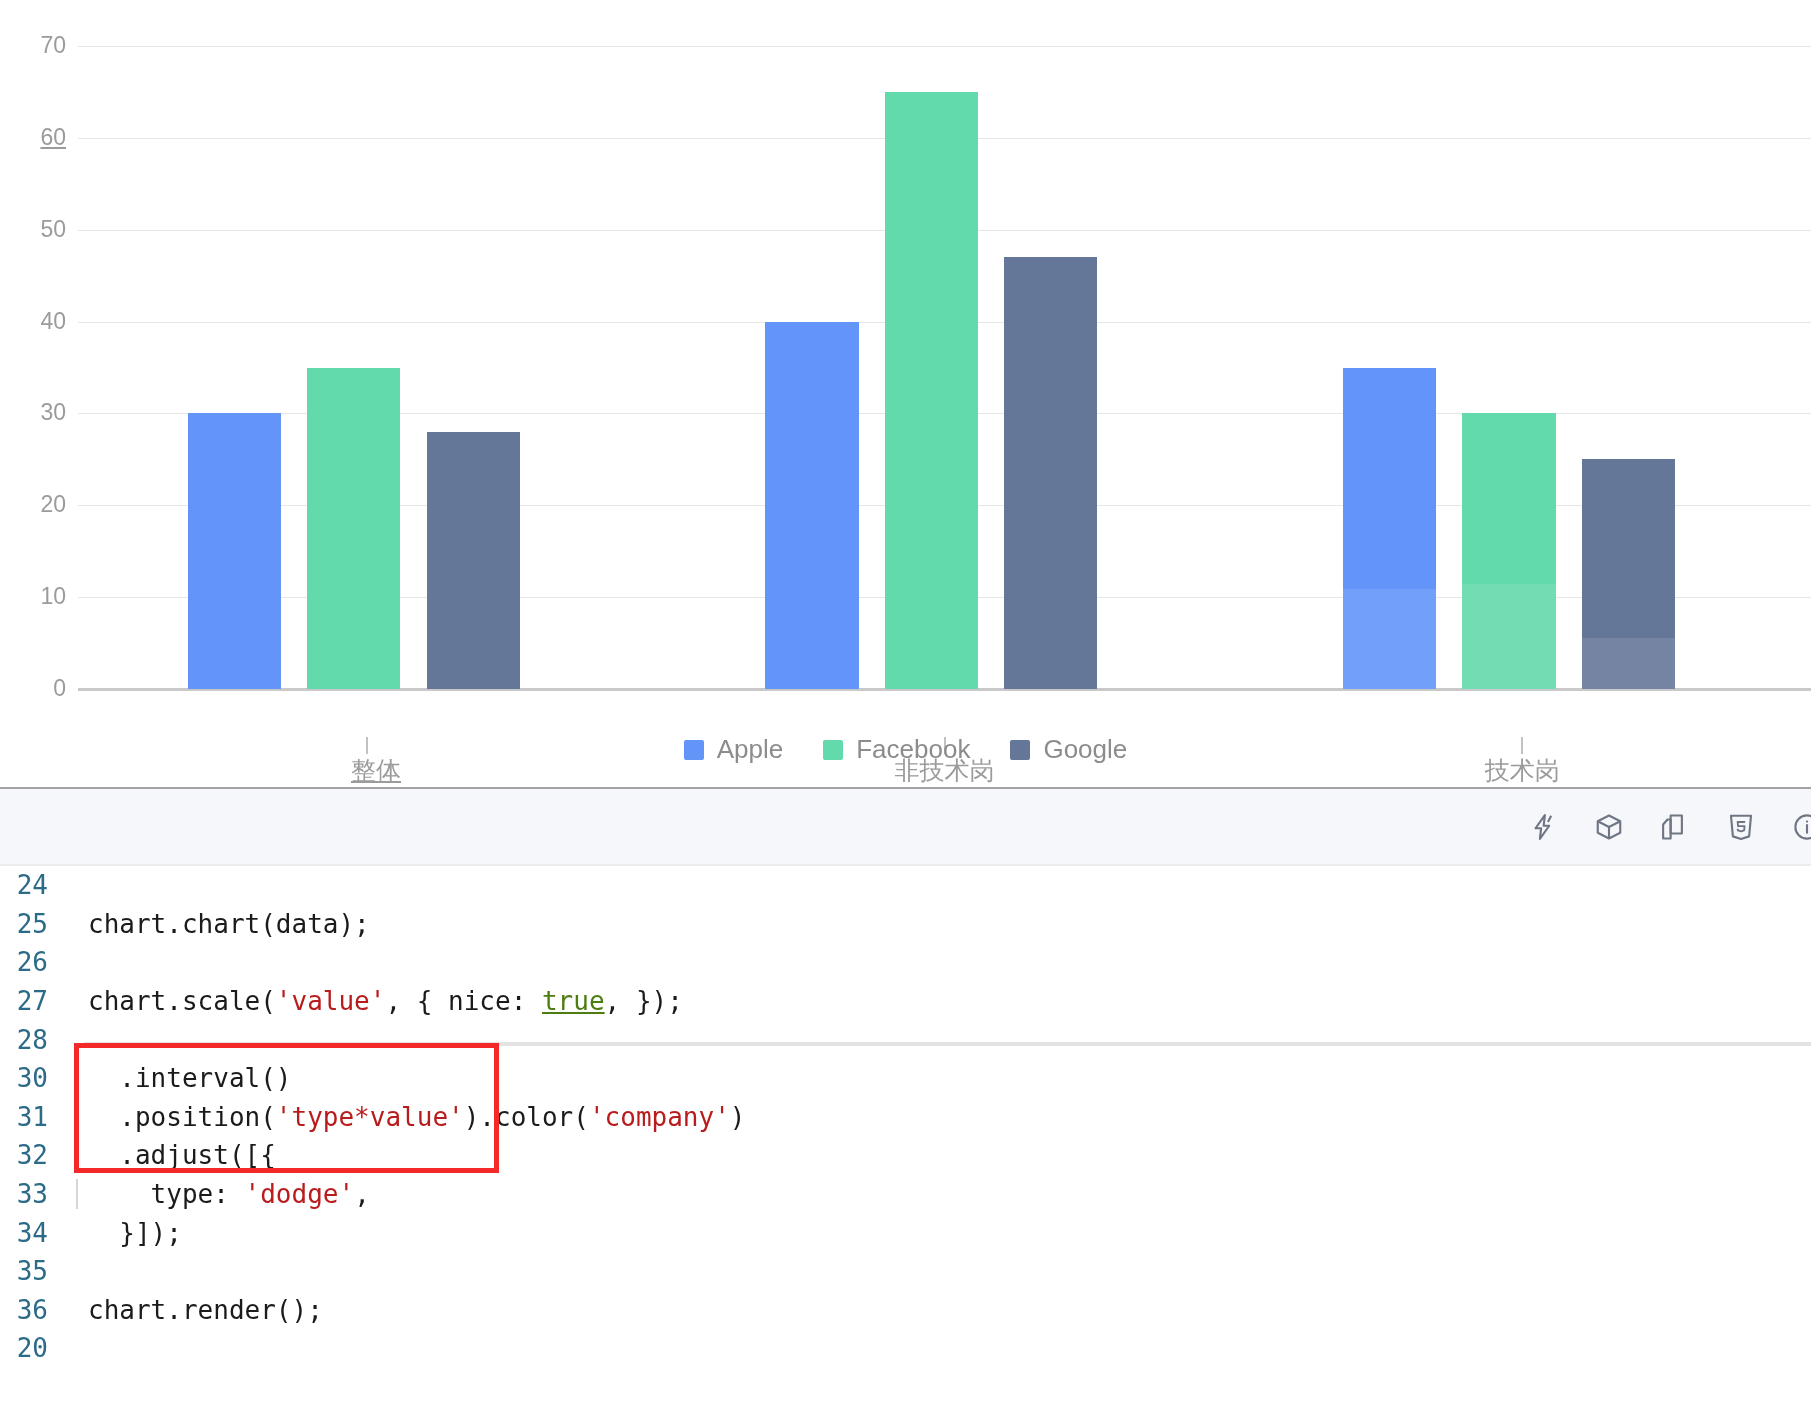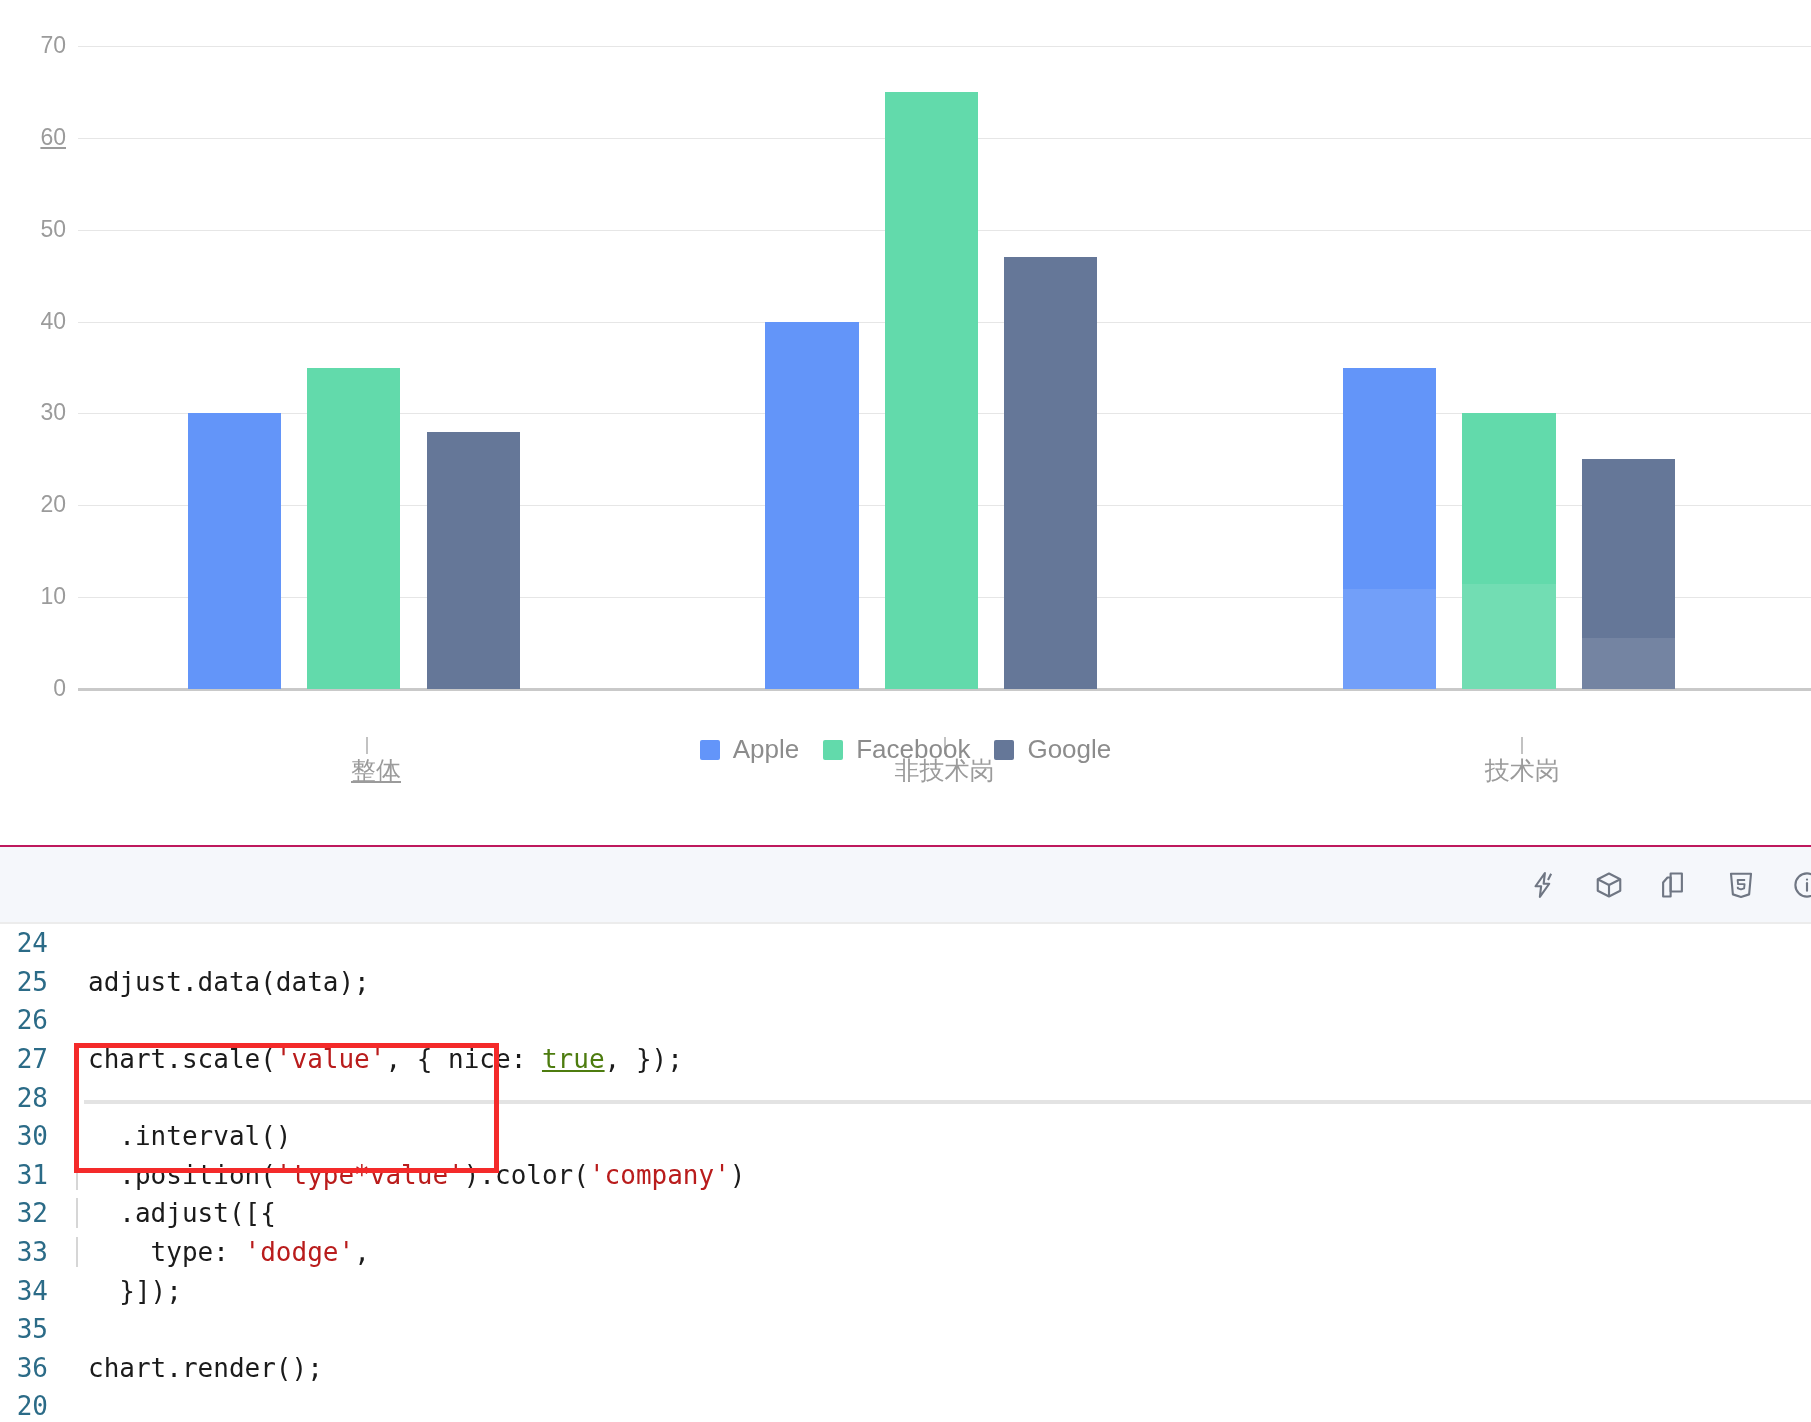--- a/index.html
+++ b/index.html
@@ -73,31 +73,31 @@
     color:#9b9b9b;
     transform:translateX(-50%);
     white-space:nowrap;
   }
 
   
   #legend{
     position:absolute;
     top:734px; left:0; width:1811px;
     display:flex; justify-content:center; align-items:center;
-    gap:24px;
+    gap:40px;
   }
   .legend-item{ display:flex; align-items:center; gap:13px; }
   .legend-swatch{ width:20px; height:20px; border-radius:2px; }
   .legend-label{ font-size:26px; color:#8c8c8c; white-space:nowrap; }
 
   
   #editor-panel{
-    position:absolute; left:0; top:845px; width:1811px; height:518px;
+    position:absolute; left:0; top:787px; width:1811px; height:518px;
     background:#fff;
-    border-top:2px solid #be185d;
+    border-top:2px solid #a3a3a3;
   }
   #editor-toolbar{
     position:relative;
     height:77px;
     background:#f5f7fb;
     border-bottom:2px solid #ececec;
     display:flex; align-items:center; justify-content:flex-end;
     padding-right:6px;
     gap:22px;
   }
@@ -277,21 +277,21 @@
         <svg width="30" height="30" viewBox="0 0 24 24" fill="none" stroke="currentColor" stroke-width="1.7">
           <circle cx="12" cy="12" r="9.3"></circle>
           <path d="M12 10.5 v6" stroke-linecap="round"></path>
           <circle cx="12" cy="7.6" r="0.9" fill="currentColor" stroke="none"></circle>
         </svg>
       </div>
     </div>
 
     <div id="code-area">
         <div class="code-line"><div class="ln">24</div><div class="code"></div></div>
-        <div class="code-line"><div class="ln">25</div><div class="code">adjust.data(data);</div></div>
+        <div class="code-line"><div class="ln">25</div><div class="code">chart.chart(data);</div></div>
         <div class="code-line"><div class="ln">26</div><div class="code"></div></div>
         <div class="code-line"><div class="ln">27</div><div class="code">chart.scale(<span class="tok-str">'value'</span>, { nice: <span class="tok-bool">true</span>, });</div></div>
         <div class="code-line active-line"><div class="ln">28</div><div class="code"></div></div>
         <div class="code-line"><div class="ln">30</div><div class="code">  .interval()<span class="guide"></span></div></div>
         <div class="code-line"><div class="ln">31</div><div class="code">  .position(<span class="tok-str">'type*value'</span>).color(<span class="tok-str">'company'</span>)<span class="guide"></span></div></div>
         <div class="code-line"><div class="ln">32</div><div class="code">  .adjust([{<span class="guide"></span></div></div>
         <div class="code-line"><div class="ln">33</div><div class="code">    type: <span class="tok-str">'dodge'</span>,<span class="guide"></span></div></div>
         <div class="code-line"><div class="ln">34</div><div class="code">  }]);</div></div>
         <div class="code-line"><div class="ln">35</div><div class="code"></div></div>
         <div class="code-line"><div class="ln">36</div><div class="code">chart.render();</div></div>

